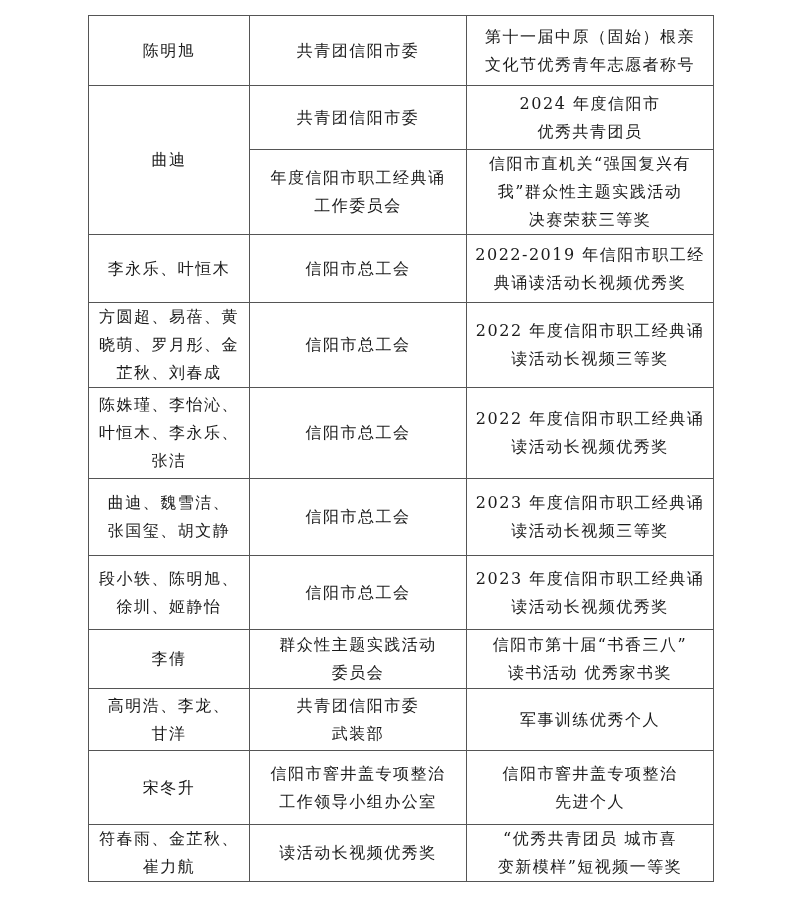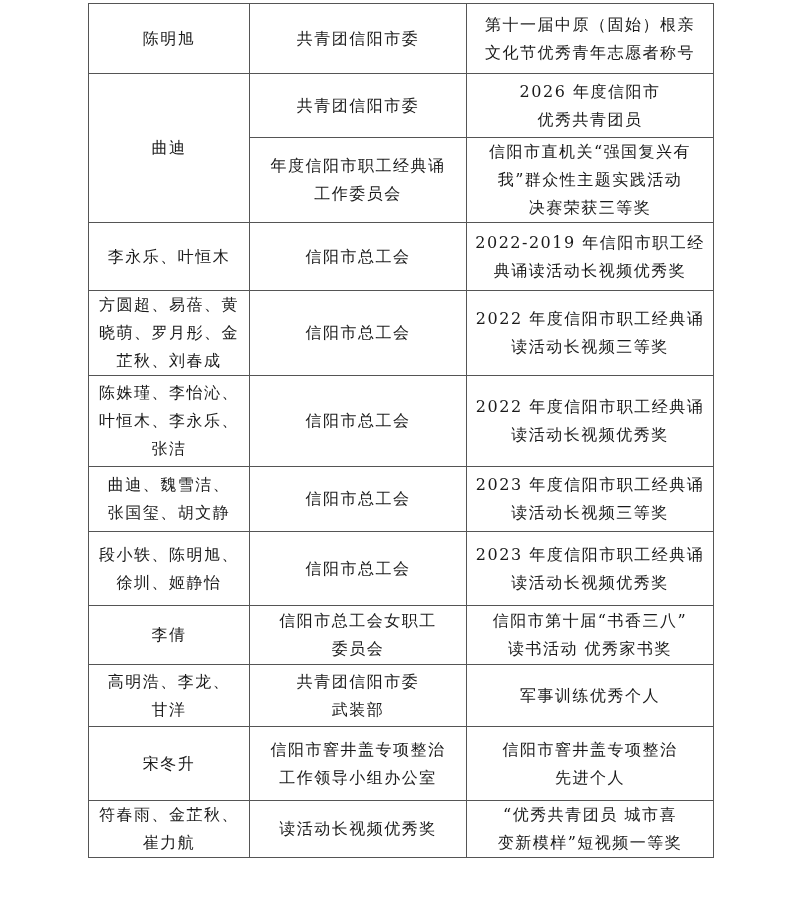--- a/index.html
+++ b/index.html
@@ -1,19 +1,19 @@
 <!DOCTYPE html>
 <html><head>
 <meta charset="utf-8">
 <style>
   html, body { margin: 0; padding: 0; background: #ffffff; }
   body { width: 800px; height: 897px; position: relative; overflow: hidden;
          font-family: "DejaVu Serif", "Liberation Serif", serif; color: #1a1a1a; }
   table.awards {
-    position: absolute; left: 88px; top: 3px;
+    position: absolute; left: 88px; top: 15px;
     width: 625px; border-collapse: collapse; table-layout: fixed; border-radius: 24px;
   }
   table.awards td {
     border: 1.5px solid #555555;
     text-align: center; vertical-align: middle;
     font-size: 16px; line-height: 28px; letter-spacing: 1.5px;
     padding: 0 4px; overflow: hidden;
   }
   col.c1 { width: 161px; }
   col.c2 { width: 217px; }
@@ -32,21 +32,21 @@
   <tbody>
     <tr style="height:70px">
       <td class="multi">陈明旭</td>
       <td class="multi">共青团信阳市委</td>
       <td class="multi">第十一届中原（固始）根亲
 文化节优秀青年志愿者称号</td>
     </tr>
     <tr style="height:64px">
       <td rowspan="2" class="multi">曲迪</td>
       <td class="multi">共青团信阳市委</td>
-      <td class="multi">2026 年度信阳市
+      <td class="multi">2024 年度信阳市
 优秀共青团员</td>
     </tr>
     <tr style="height:81px">
       <td class="multi">年度信阳市职工经典诵
 工作委员会</td>
       <td class="multi">信阳市直机关“强国复兴有
 我”群众性主题实践活动
 决赛荣获三等奖</td>
     </tr>
     <tr style="height:68px">
@@ -64,37 +64,37 @@
 读活动长视频三等奖</td>
     </tr>
     <tr style="height:91px">
       <td class="multi">陈姝瑾、李怡沁、
 叶恒木、李永乐、
 张洁</td>
       <td class="multi">信阳市总工会</td>
       <td class="multi">2022 年度信阳市职工经典诵
 读活动长视频优秀奖</td>
     </tr>
-    <tr style="height:65px">
+    <tr style="height:77px">
       <td class="multi">曲迪、魏雪洁、
 张国玺、胡文静</td>
       <td class="multi">信阳市总工会</td>
       <td class="multi">2023 年度信阳市职工经典诵
 读活动长视频三等奖</td>
     </tr>
     <tr style="height:74px">
       <td class="multi">段小轶、陈明旭、
 徐圳、姬静怡</td>
       <td class="multi">信阳市总工会</td>
       <td class="multi">2023 年度信阳市职工经典诵
 读活动长视频优秀奖</td>
     </tr>
     <tr style="height:59px">
       <td class="multi">李倩</td>
-      <td class="multi">信阳市总工会女职工
+      <td class="multi">群众性主题实践活动
 委员会</td>
       <td class="multi">信阳市第十届“书香三八”
 读书活动 优秀家书奖</td>
     </tr>
     <tr style="height:62px">
       <td class="multi">高明浩、李龙、
 甘洋</td>
       <td class="multi">共青团信阳市委
 武装部</td>
       <td class="multi">军事训练优秀个人</td>

